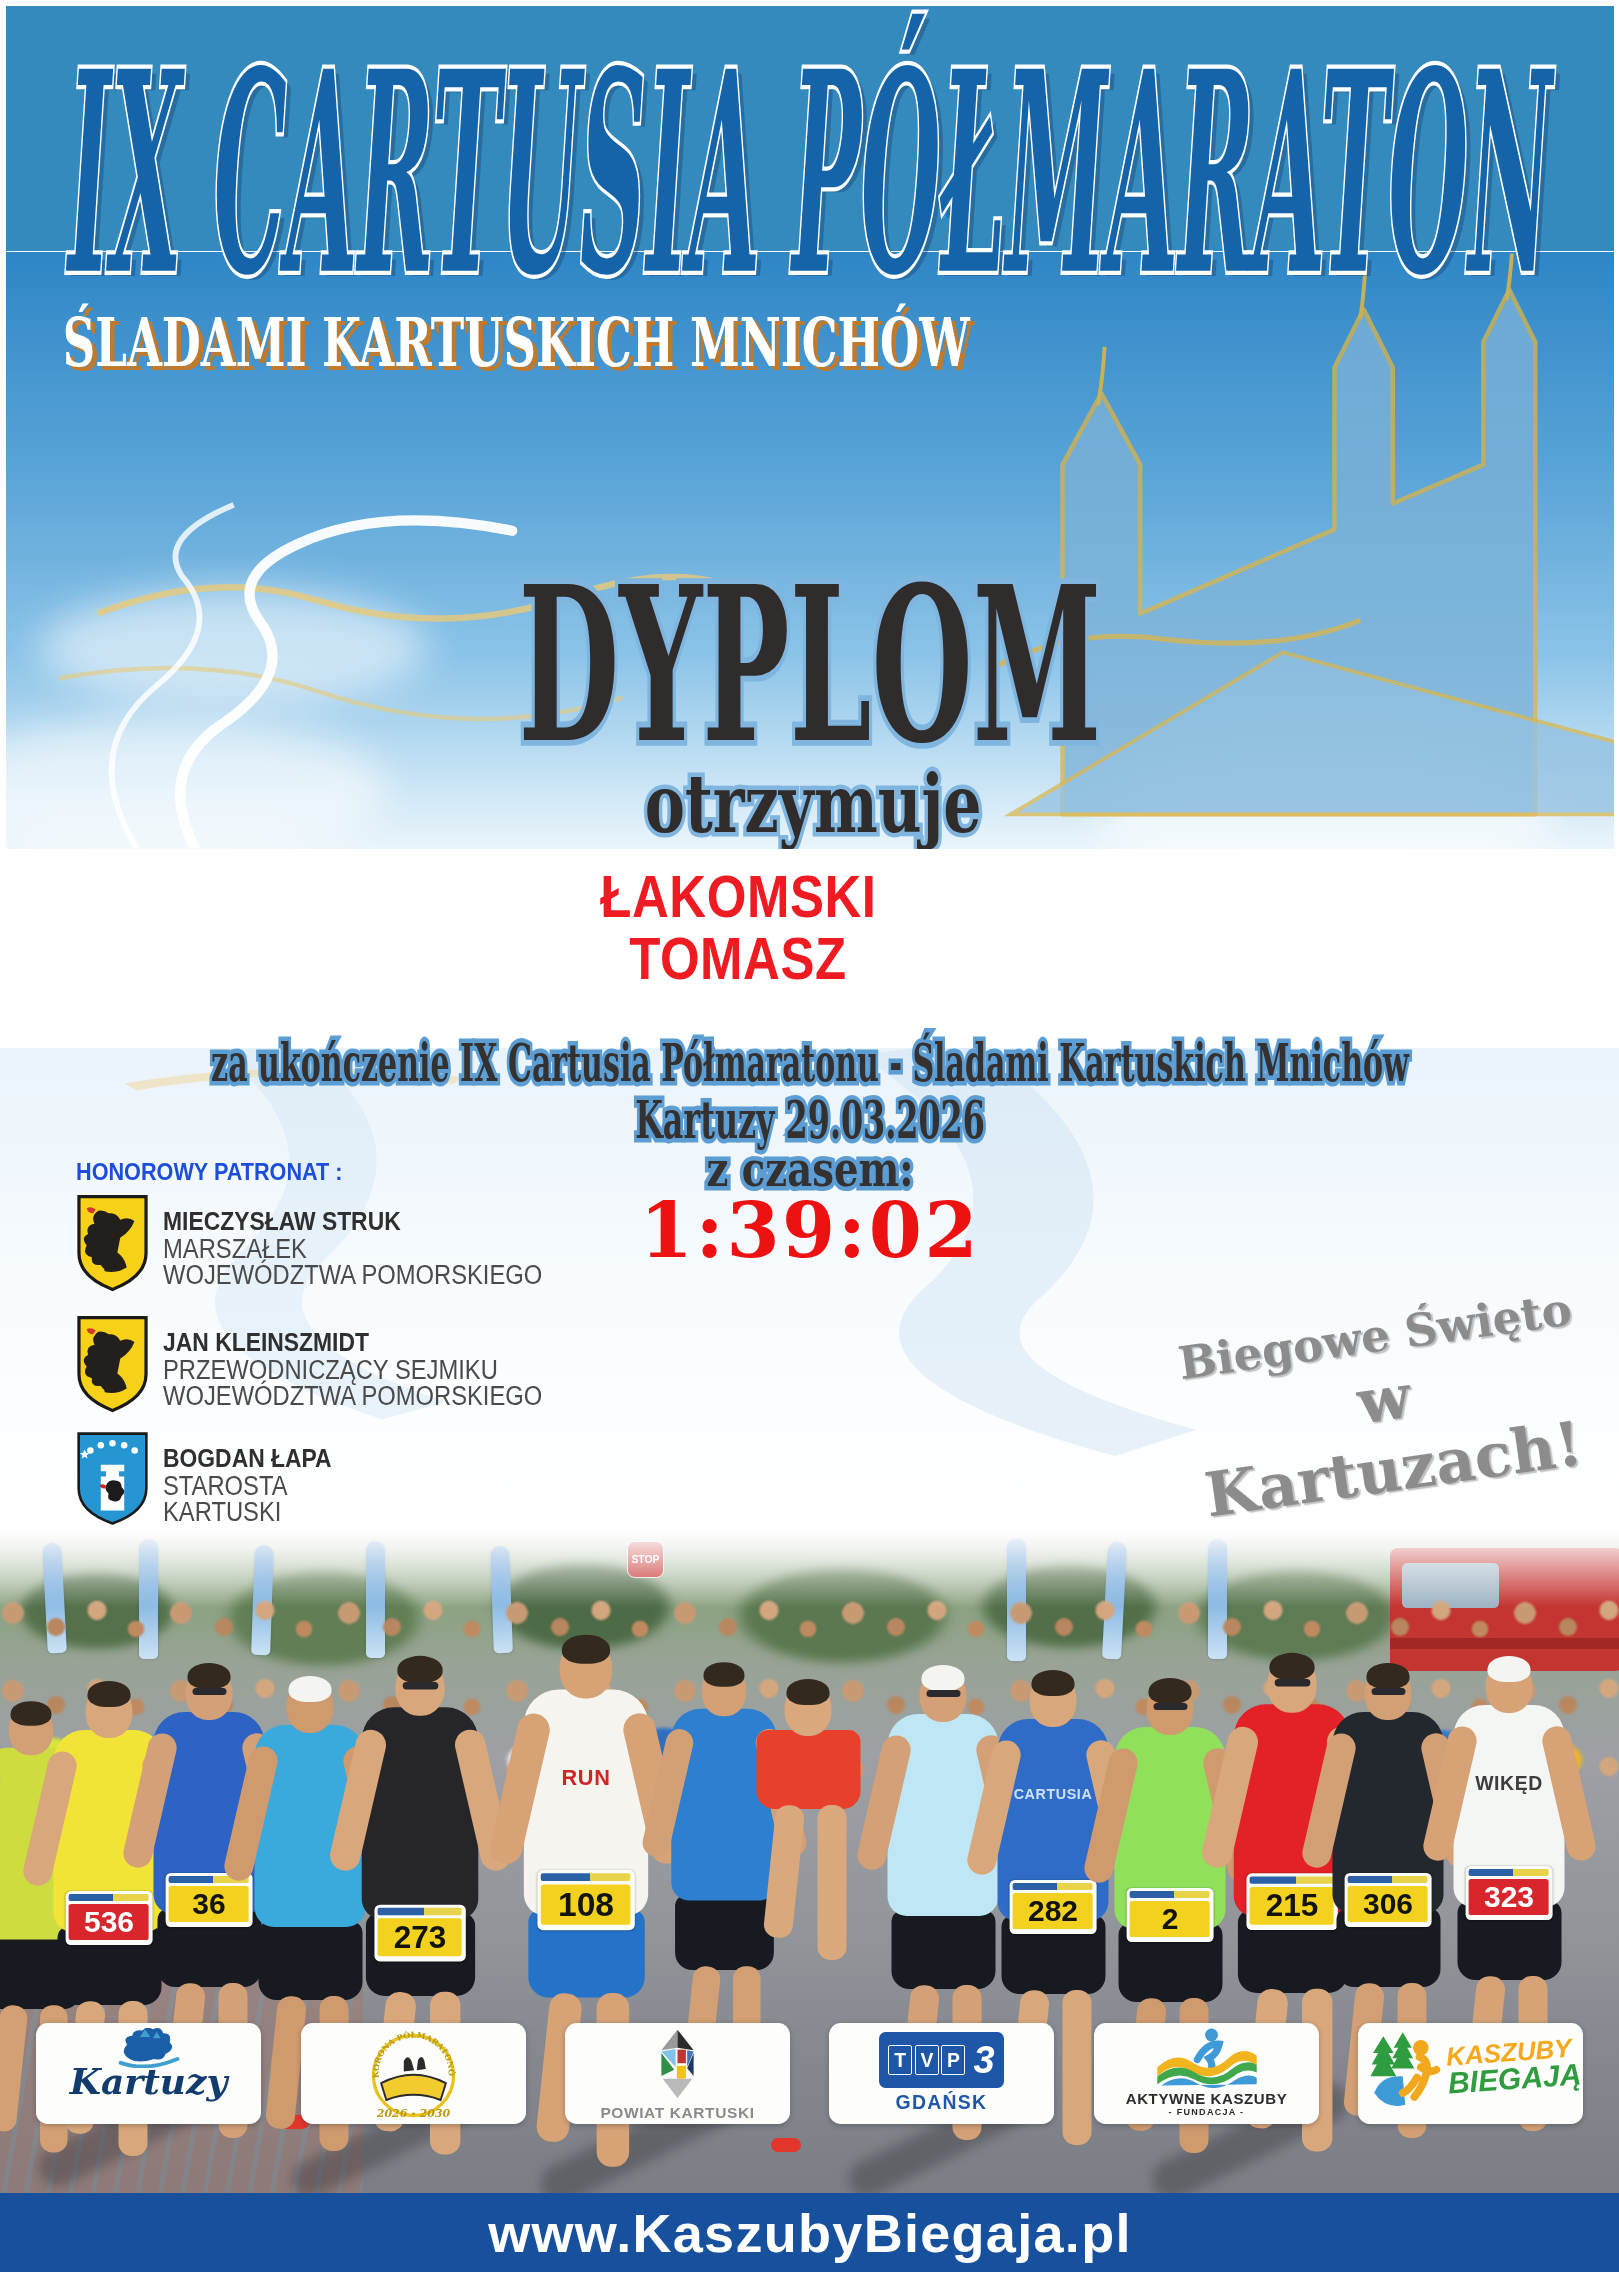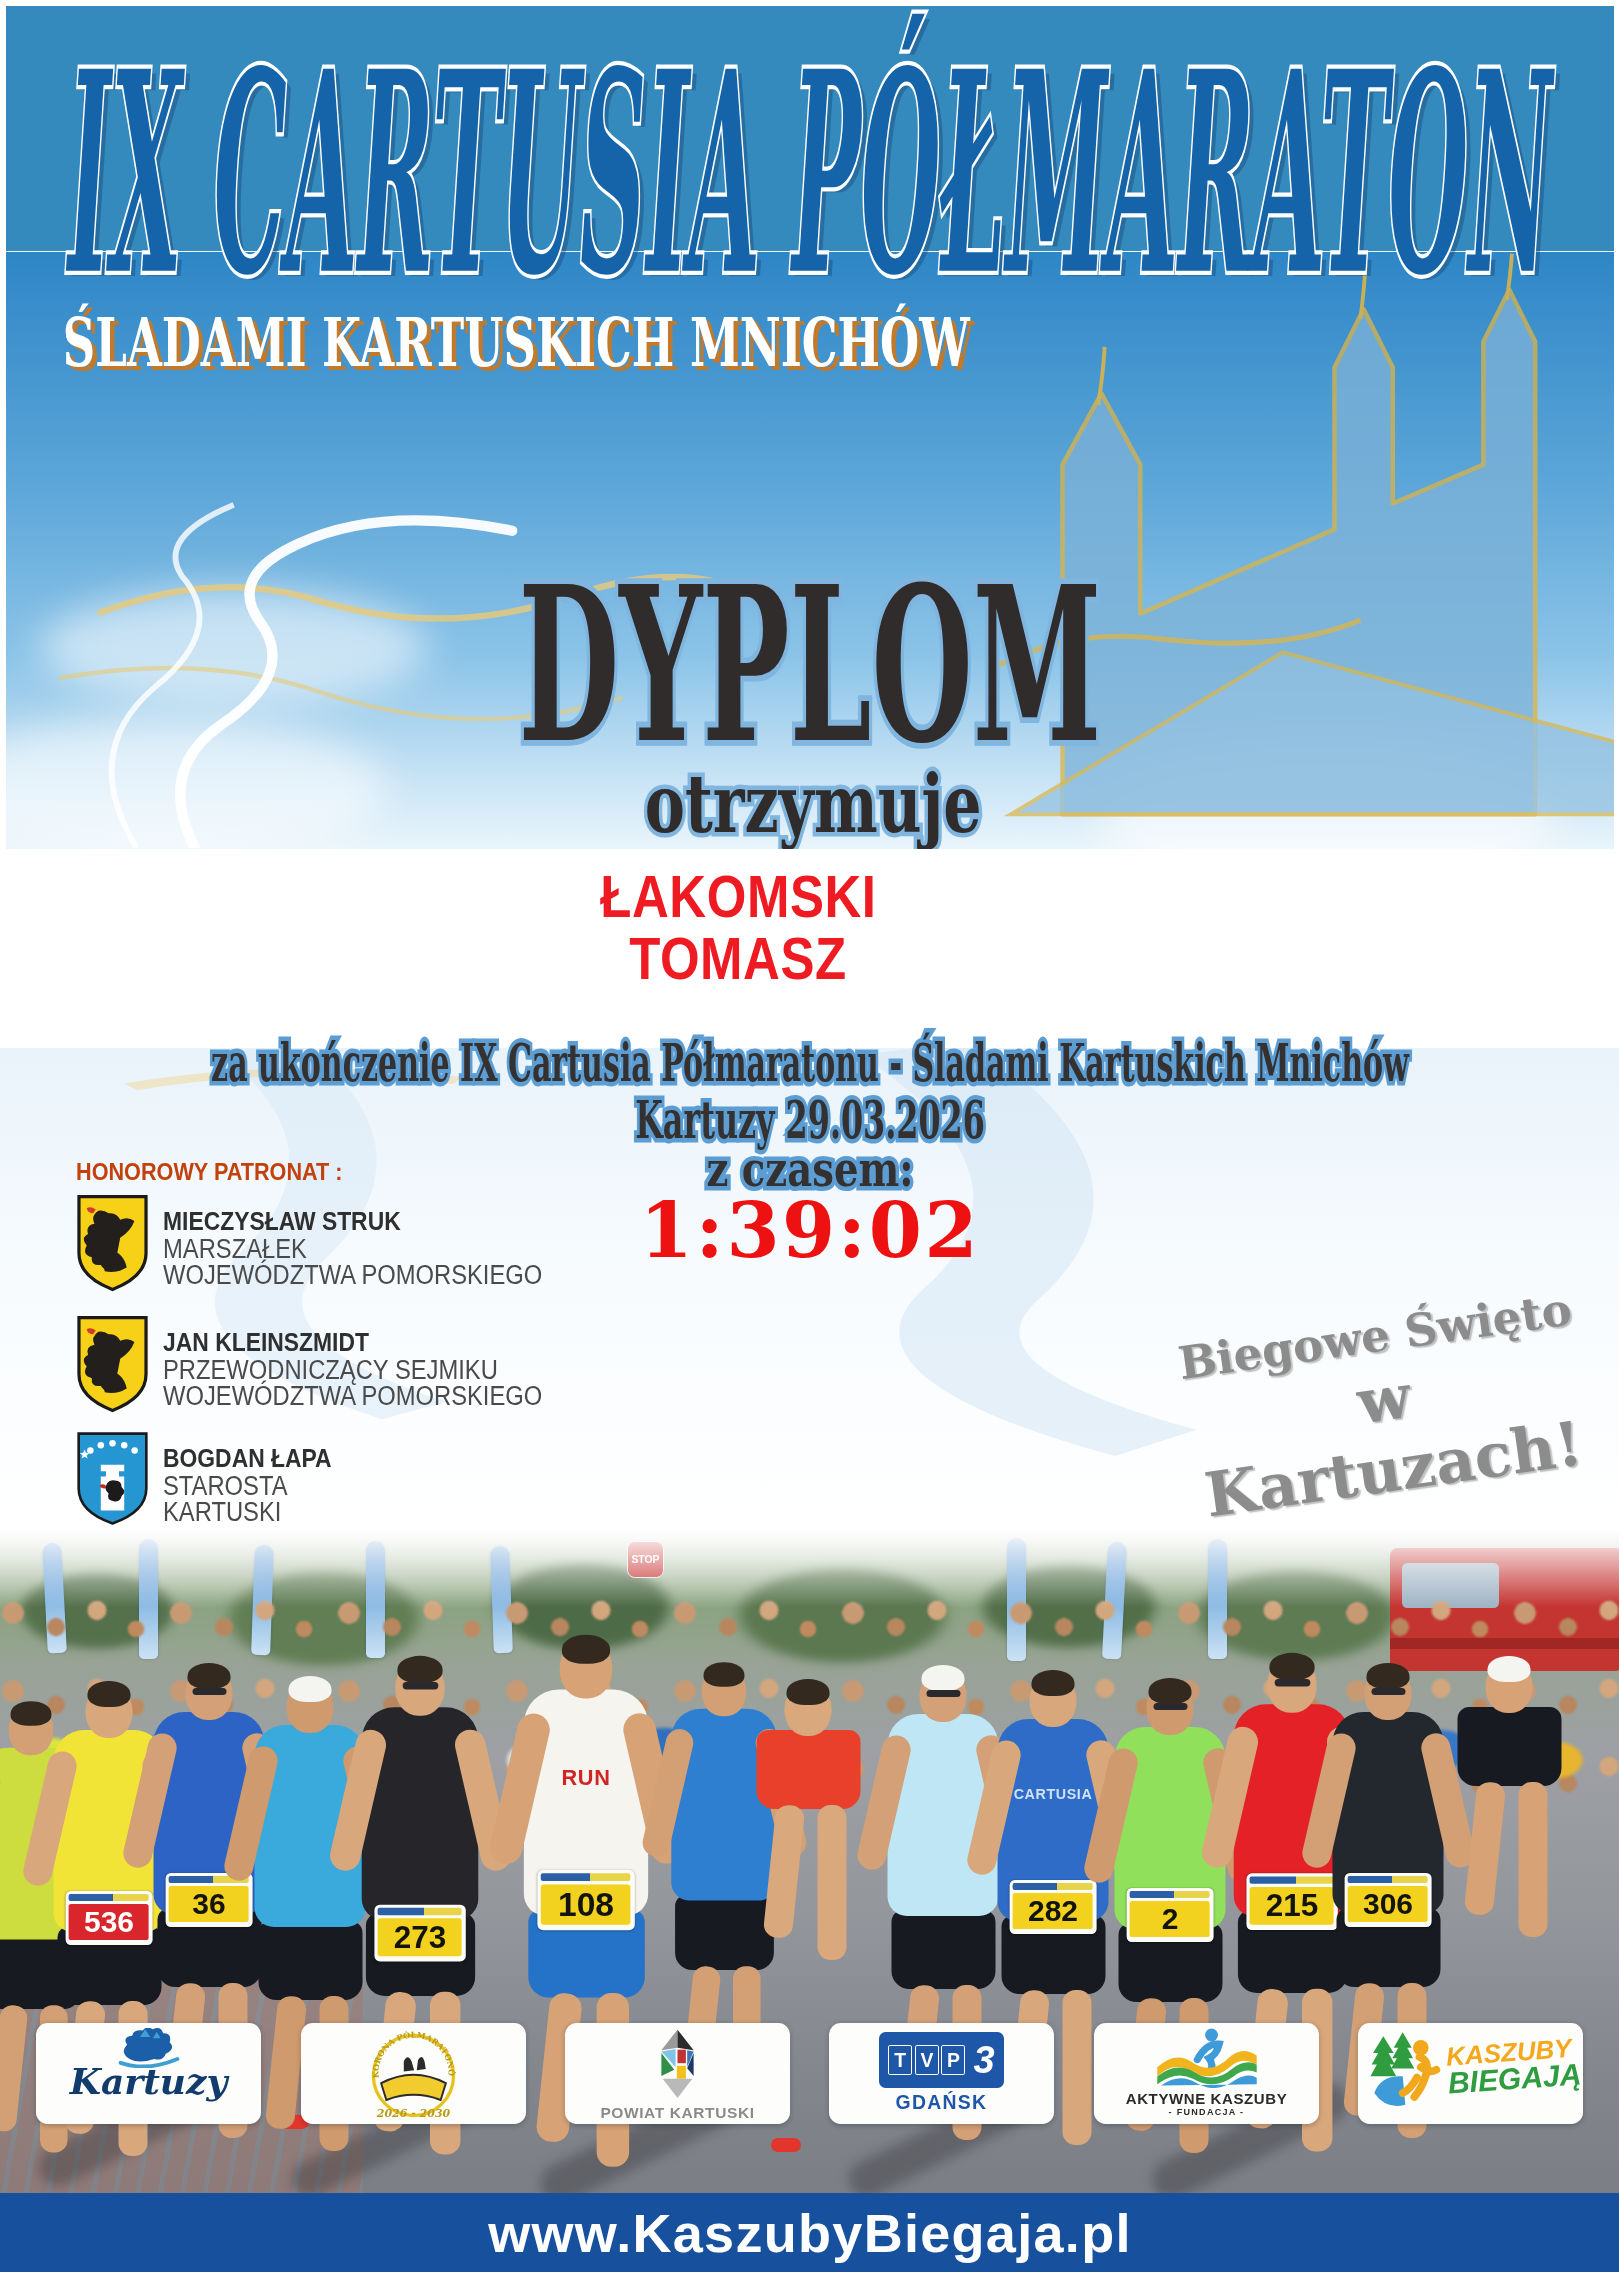--- a/index.html
+++ b/index.html
@@ -18,21 +18,21 @@
   
   .name-band{left:0;top:849px;width:1476px;height:199px;background:#fff;text-align:center;}
   .name-line{font-weight:bold;font-size:60px;line-height:62px;color:#EE1B22;letter-spacing:0.6px;}
   .name-line span{display:inline-block;transform:scaleX(.85);transform-origin:50% 50%;}
 
   
   .mid{left:0;top:1048px;width:1620px;height:481px;
     background:linear-gradient(180deg,#E9F3FA 0%,#F7FBFE 45%,#FFFFFF 100%);}
 
   .patrons{left:76px;top:1158px;width:583px;color:#3C3C3C;}
-  .pat-head{font-weight:bold;font-size:24.6px;color:#c2410c;}
+  .pat-head{font-weight:bold;font-size:24.6px;color:#1d4ed8;}
   .pat-head span,.pat-name span,.pat-role span{display:inline-block;transform:scaleX(.88);transform-origin:0 50%;white-space:nowrap;}
   .pat-row{position:absolute;left:0;width:583px;}
   .pat-shield{position:absolute;left:0;top:0;}
   .pat-text{position:absolute;left:87px;top:11.7px;}
   .pat-name{font-weight:bold;font-size:26px;color:#2F2F2F;line-height:30px;}
   .pat-role{font-size:27px;color:#4A4A4A;line-height:26px;}
 
   .sidenote{left:1160px;top:1309px;width:453px;height:220px;transform:rotate(-8deg);
     color:#8C8C8C;font-family:"DejaVu Serif",serif;font-weight:bold;text-align:center;
     text-shadow:1.9px 1.9px 1.3px rgba(95,95,95,.4);}
@@ -451,20 +451,26 @@
           </div>
         </div>
       <div class="shorts"></div>
         <div class="legs">
           <i></i>
           <i></i>
         </div>
     </div>
     <div class="runner cap" style="left:1509px;top:130px;--s:1;--shirt:#F4F6F3;--skin:#D6A276;--printc:#3D3D3D;">
       <div class="head"></div>
+      <div class="torso">
+          <div class="print">WIKĘD</div>
+        <div class="bib redbib">
+            <span class="num">323</span>
+          </div>
+        </div>
       <div class="shorts"></div>
         <div class="legs">
           <i></i>
           <i></i>
         </div>
     </div>
 
     <div class="haze"></div>
   </div>
 

